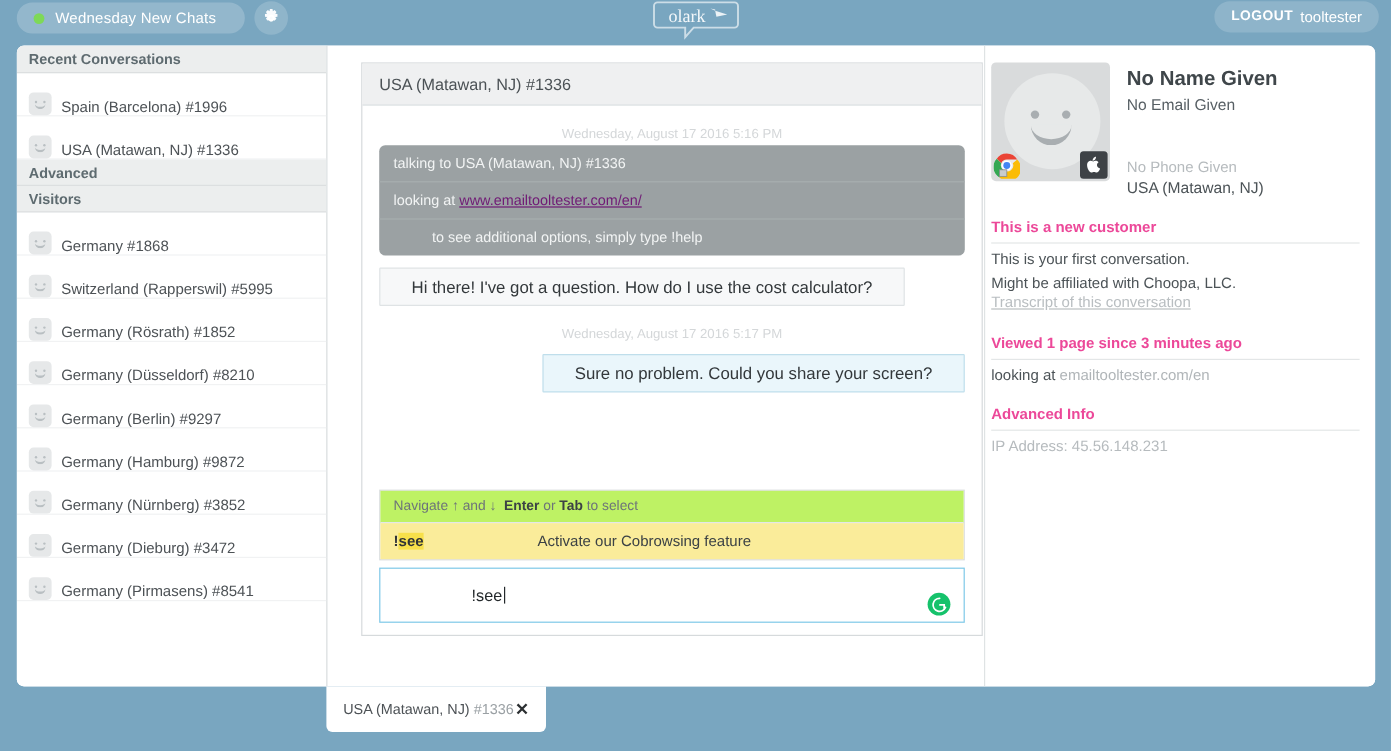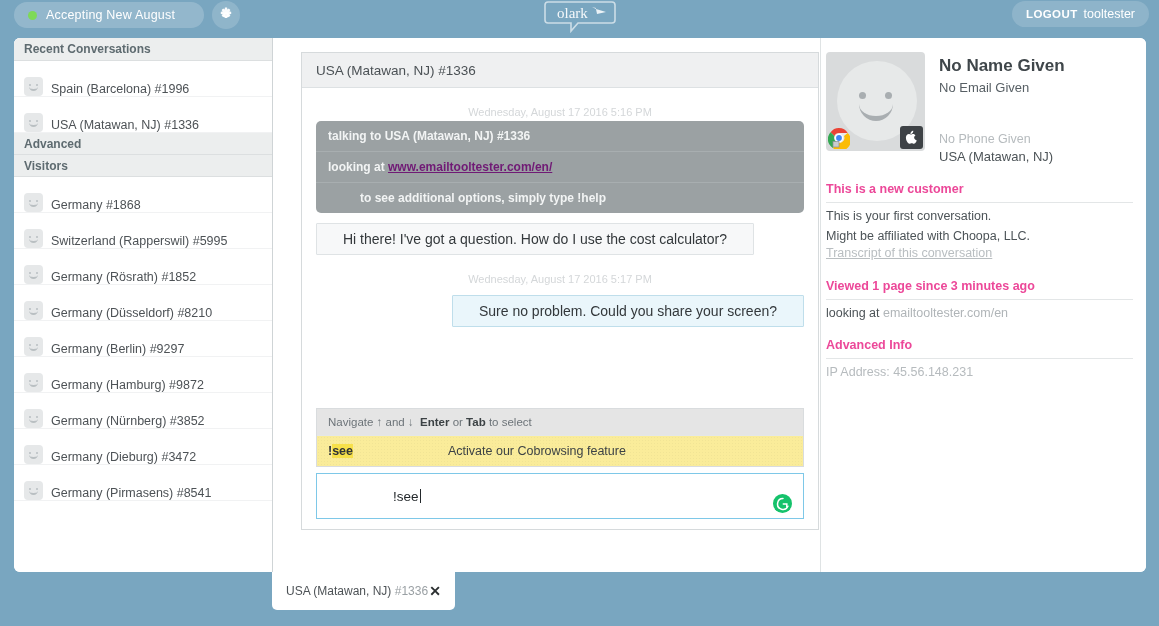--- a/index.html
+++ b/index.html
@@ -109,21 +109,20 @@
   }
   .chat-body { position: relative; flex: 1; }
 
   .tstamp {
     text-align: center; font-size: 11px; color: #d4d7d9;
     margin: 18px 0 3px 0;
   }
   .sysblock {
     margin: 0 14px; background: #9ba1a3; border-radius: 5px;
     padding: 0 0;
-    font-weight: bold;
   }
   .sysrow {
     font-size: 12px; color: #f2f4f4; padding: 8px 12px;
     border-bottom: 1px solid #a8aeb0;
   }
   .sysrow:last-child { border-bottom: none; margin-left: 32px; }
   .sysrow a { color: #701a75; text-decoration: underline; }
 
   .bubble-row { display: flex; padding: 0 14px; margin-top: 10px; }
   .bubble-row.right { justify-content: flex-end; }
@@ -132,21 +131,21 @@
     border-radius: 1px; padding: 7px 26px;
     font-size: 14px; color: #33383b;
   }
   .bubble.op { background: #eaf6fb; border-color: #bfdeeb; }
 
   
   .composer-wrap { position: absolute; left: 14px; right: 14px; bottom: 10px; }
   .ac-panel { border: 1px solid #d9dcde; background: #ffffff; }
   .ac-hint {
     font-size: 11.5px; color: #6d7479; padding: 7px 11px;
-    border-bottom: 1px solid #e4e7e8; background: #e5e5e5;
+    border-bottom: 1px solid #e4e7e8; background: #bef264;
   }
   .ac-hint b { color: #3c4245; }
   .ac-item {
     background: #faec9a; display: flex; align-items: center;
     padding: 8px 11px; font-size: 12.5px; color: #3c4245;
     background-image: radial-gradient(rgba(0,0,0,0.035) 0.5px, transparent 0.5px);
     background-size: 3px 3px;
   }
   .ac-item .cmd { width: 120px; flex: none; font-weight: bold; color: #2f3336; }
   .ac-item .cmd .hl { background: #f7e04a; }
@@ -235,21 +234,21 @@
   .bottomtab .t1 .num { color: #9aa0a4; }
   .bottomtab .x { font-size: 14px; font-weight: bold; color: #2b2f31; }
 </style>
 </head>
 <body>
 
 <div class="topbar">
 
   <div class="status-pill">
     <div class="status-dot"></div>
-    <span class="status-label">Accepting New August</span>
+    <span class="status-label">Wednesday New Chats</span>
   </div>
 
   <div class="gear-btn">
     <svg width="16" height="16" viewBox="0 0 16 16">
       <path fill="#ffffff" d="M8 5.3a2.7 2.7 0 100 5.4 2.7 2.7 0 000-5.4zm0 4a1.3 1.3 0 110-2.6 1.3 1.3 0 010 2.6z"></path>
       <path fill="#ffffff" d="M9.1 0.6H6.9L6.6 2.4 5.2 1.4 3.6 3l1 1.4-1.8.3v2.2l1.8.3-1 1.4 1.6 1.6 1.4-1 .3 1.8h2.2l.3-1.8 1.4 1 1.6-1.6-1-1.4 1.8-.3V4.7l-1.8-.3 1-1.4L10.8 1.4l-1.4 1z" opacity="0.95"></path>
     </svg>
   </div>
 
   <div class="logo">

